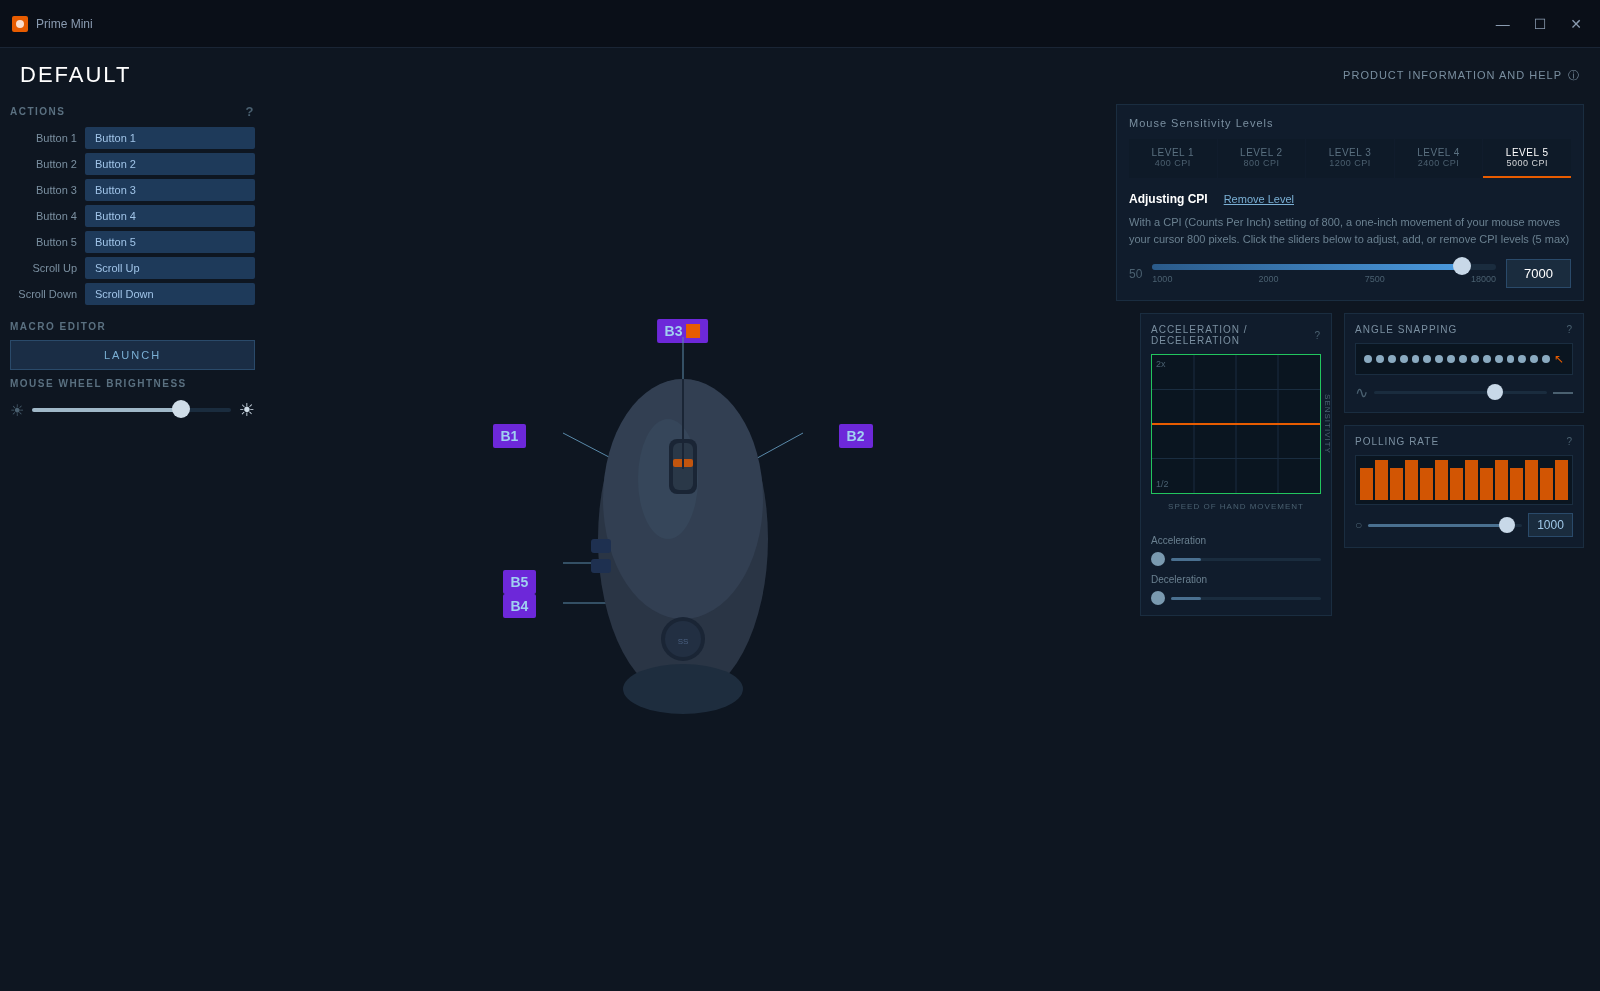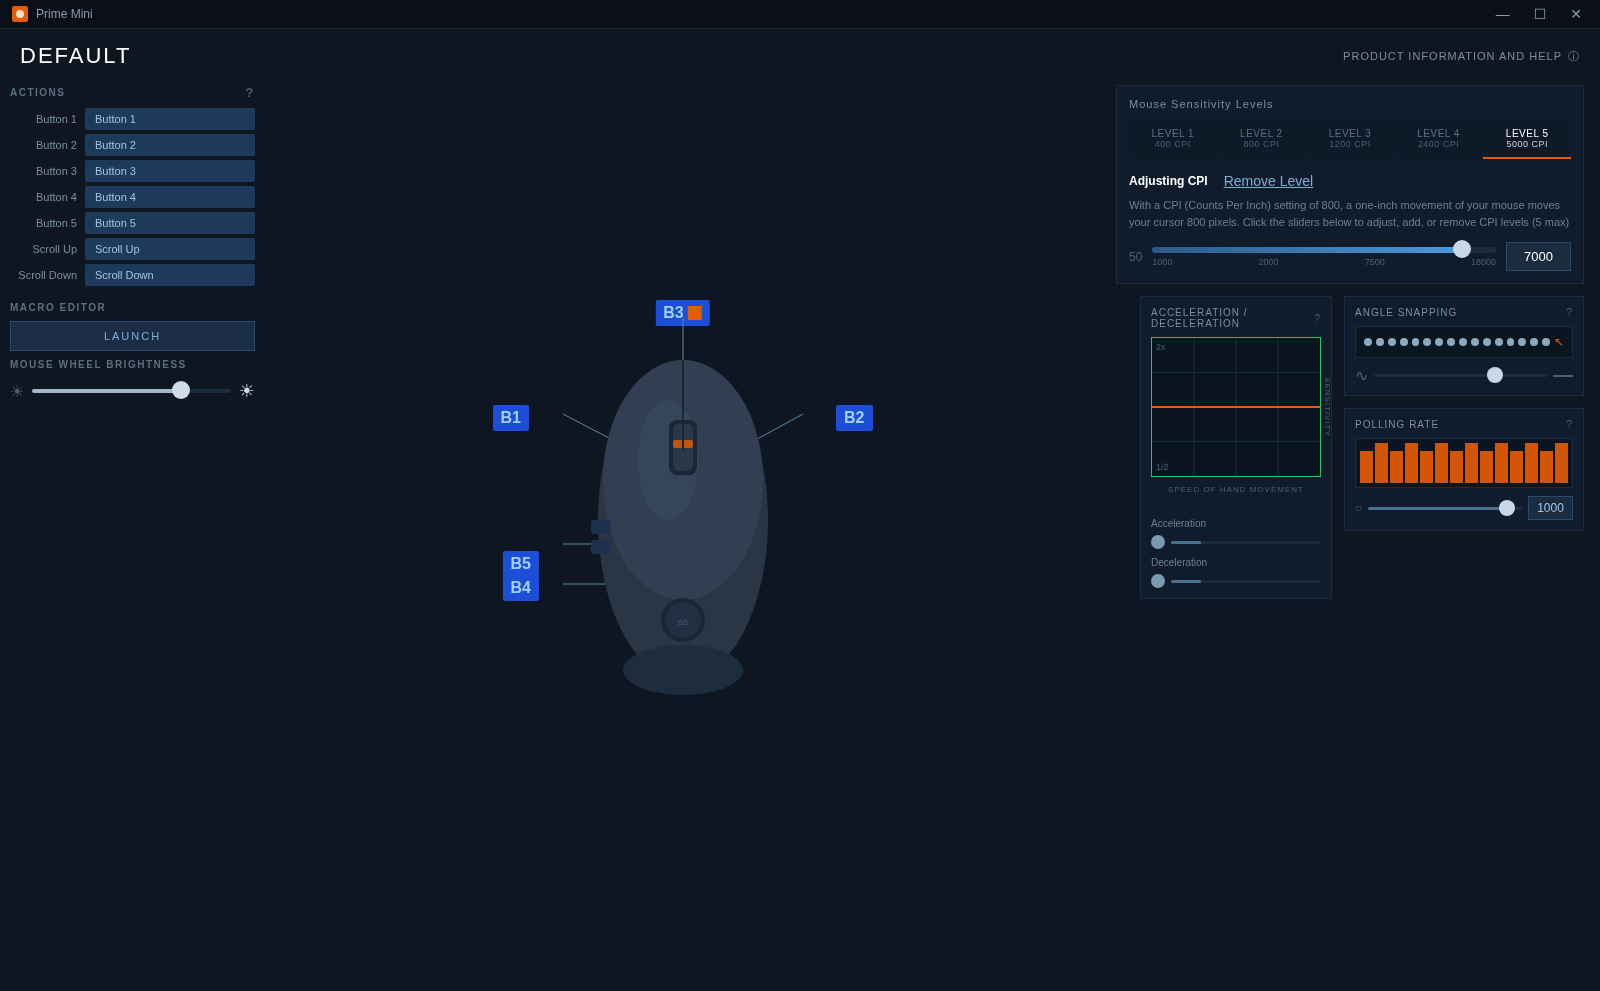--- a/index.html
+++ b/index.html
@@ -10,21 +10,21 @@
       font-size: 12px;
       width: 1600px;
       height: 991px;
       overflow: hidden;
       position: relative;
     }
 
     
     .title-bar {
       background: #0a0f18;
-      height: 29px;
+      height: 48px;
       display: flex;
       align-items: center;
       padding: 0 12px;
       justify-content: space-between;
       border-bottom: 1px solid #1a2535;
     }
     .title-bar-left {
       display: flex;
       align-items: center;
       gap: 8px;
@@ -205,23 +205,23 @@
     }
 
     .mouse-svg-container {
       position: relative;
       width: 420px;
       height: 580px;
     }
 
     .button-tag {
       position: absolute;
-      background: #1d4ed8;
+      background: #6d28d9;
       color: #a0d0f0;
-      font-size: 16px;
+      font-size: 14px;
       font-weight: 600;
       padding: 4px 8px;
       border-radius: 2px;
       cursor: pointer;
       white-space: nowrap;
     }
 
     .b3-tag {
       top: 60px;
       left: 50%;
@@ -287,21 +287,21 @@
       gap: 16px;
       margin-bottom: 8px;
     }
     .cpi-adjust-label {
       color: #ffffff;
       font-size: 12px;
       font-weight: 600;
     }
     .cpi-remove-link {
       color: #7aafd4;
-      font-size: 14px;
+      font-size: 11px;
       cursor: pointer;
       text-decoration: underline;
     }
 
     .cpi-desc {
       color: #6a8090;
       font-size: 11px;
       line-height: 1.5;
       margin-bottom: 12px;
     }

